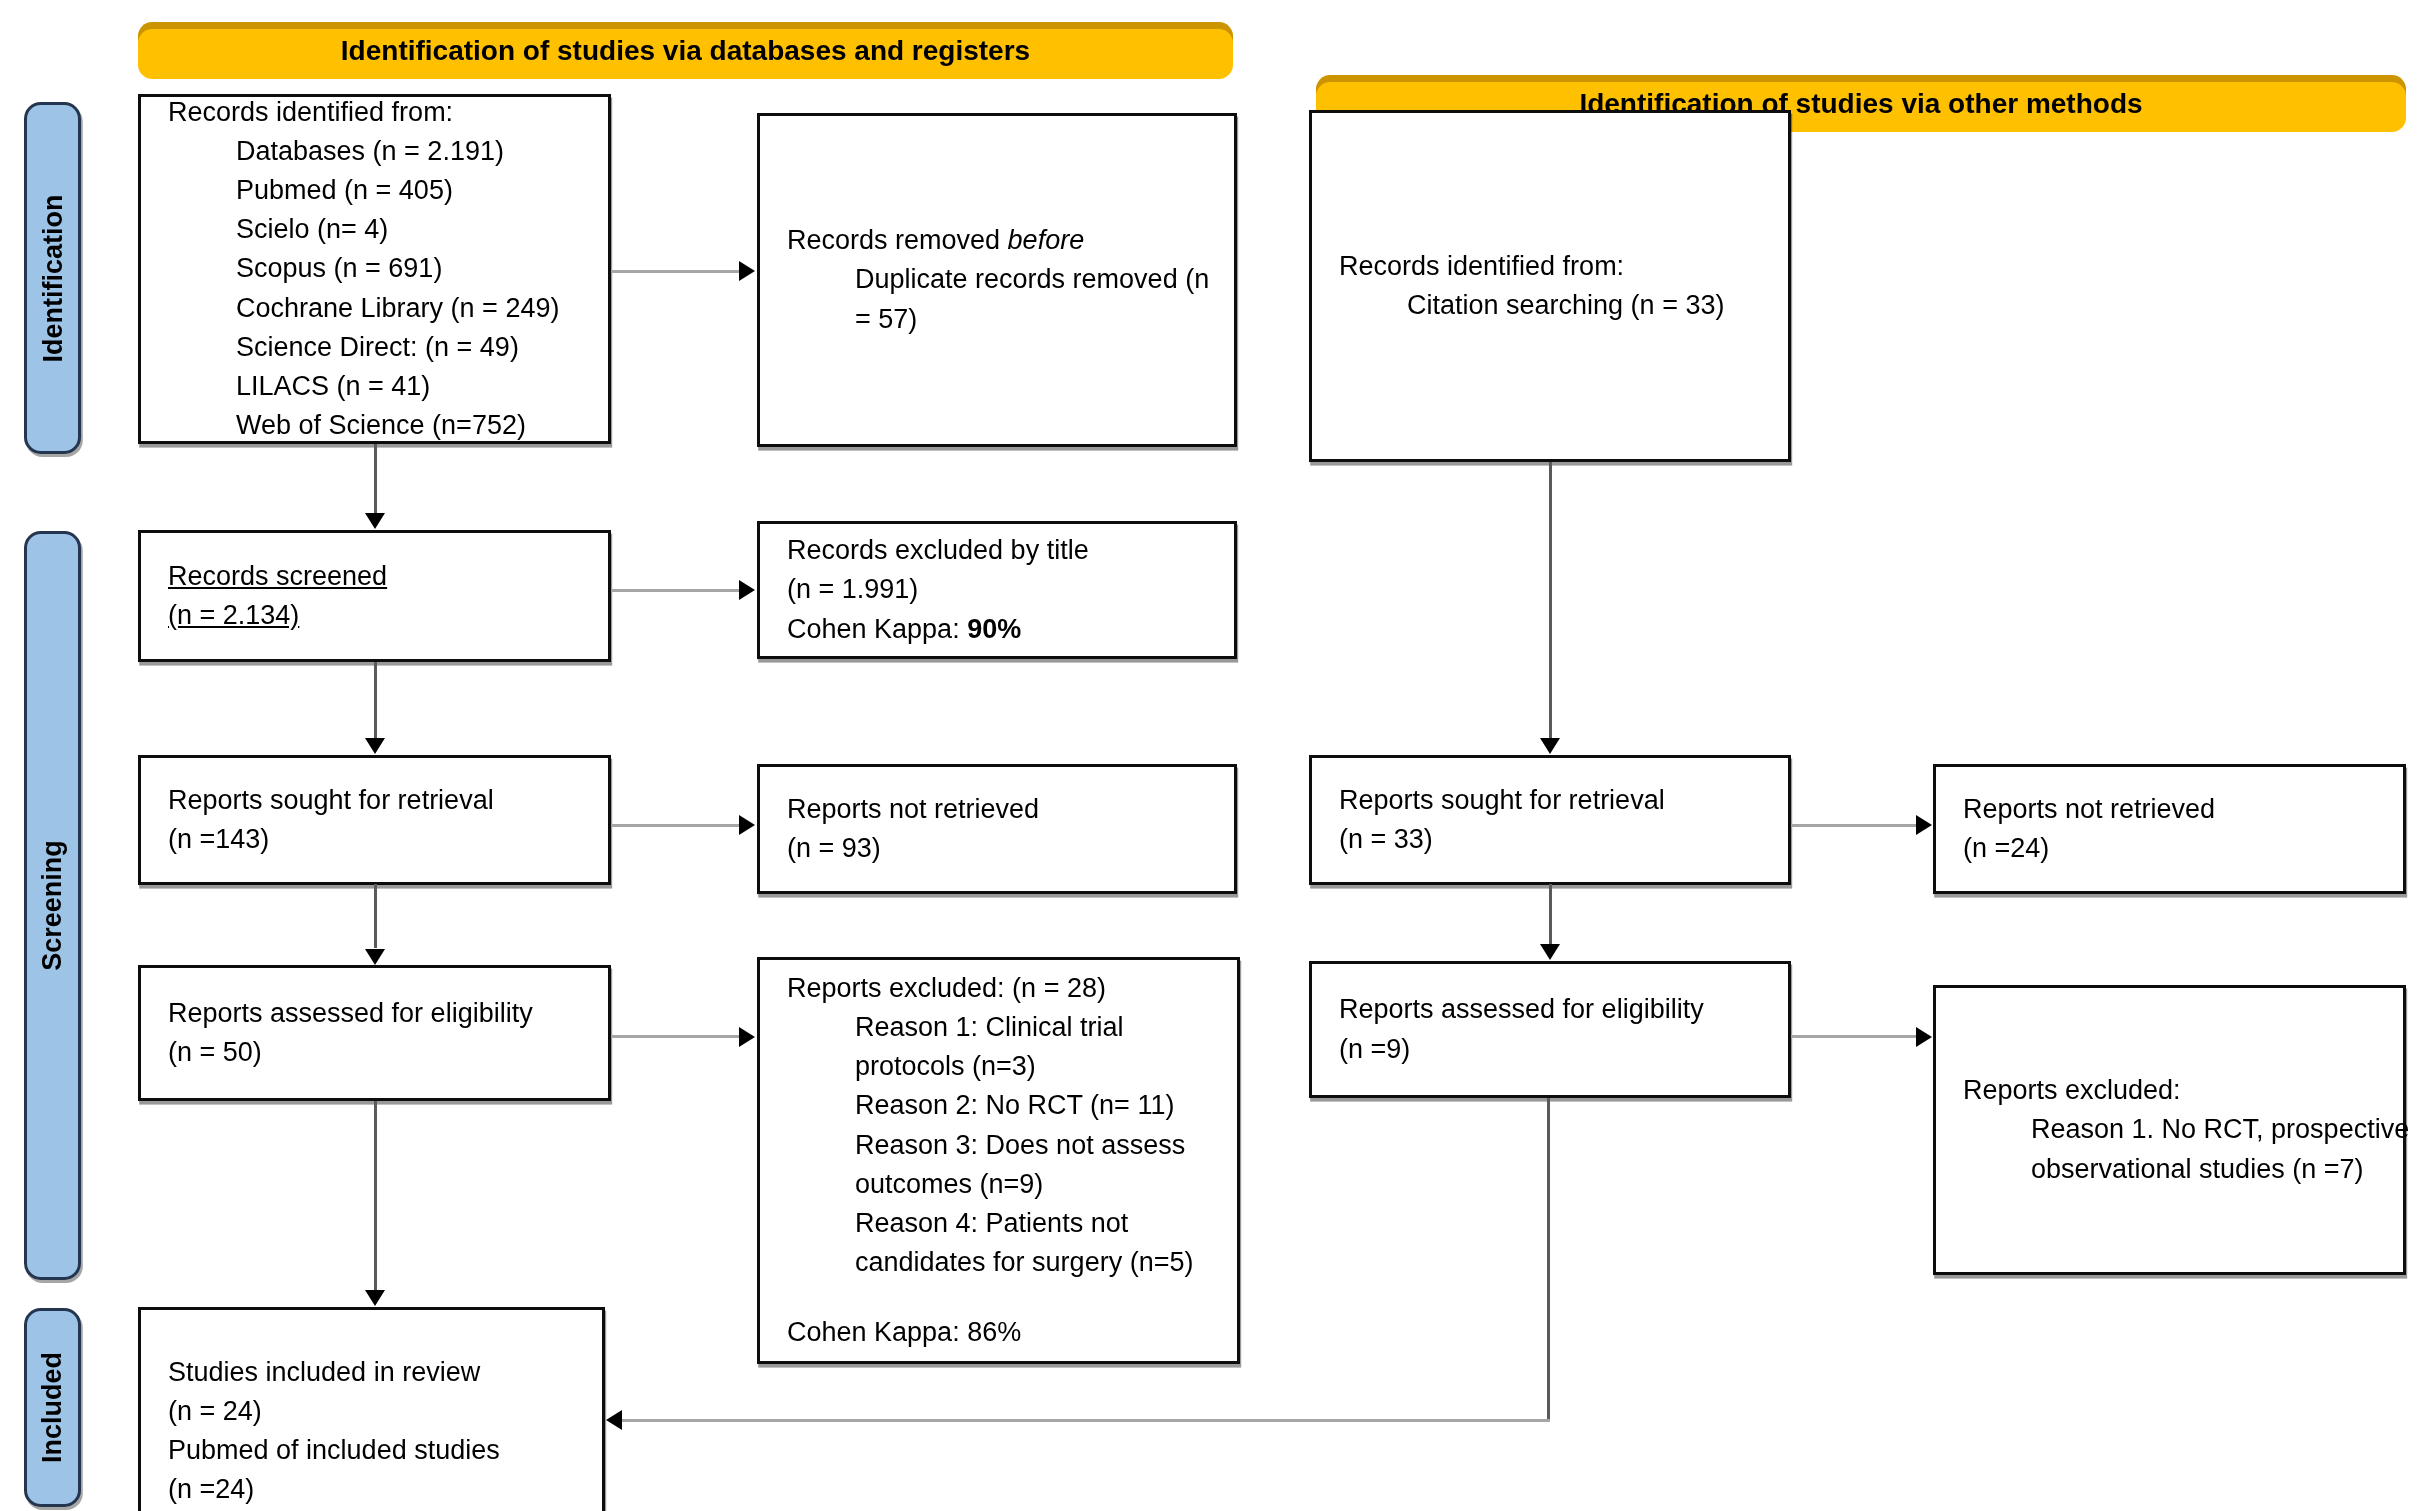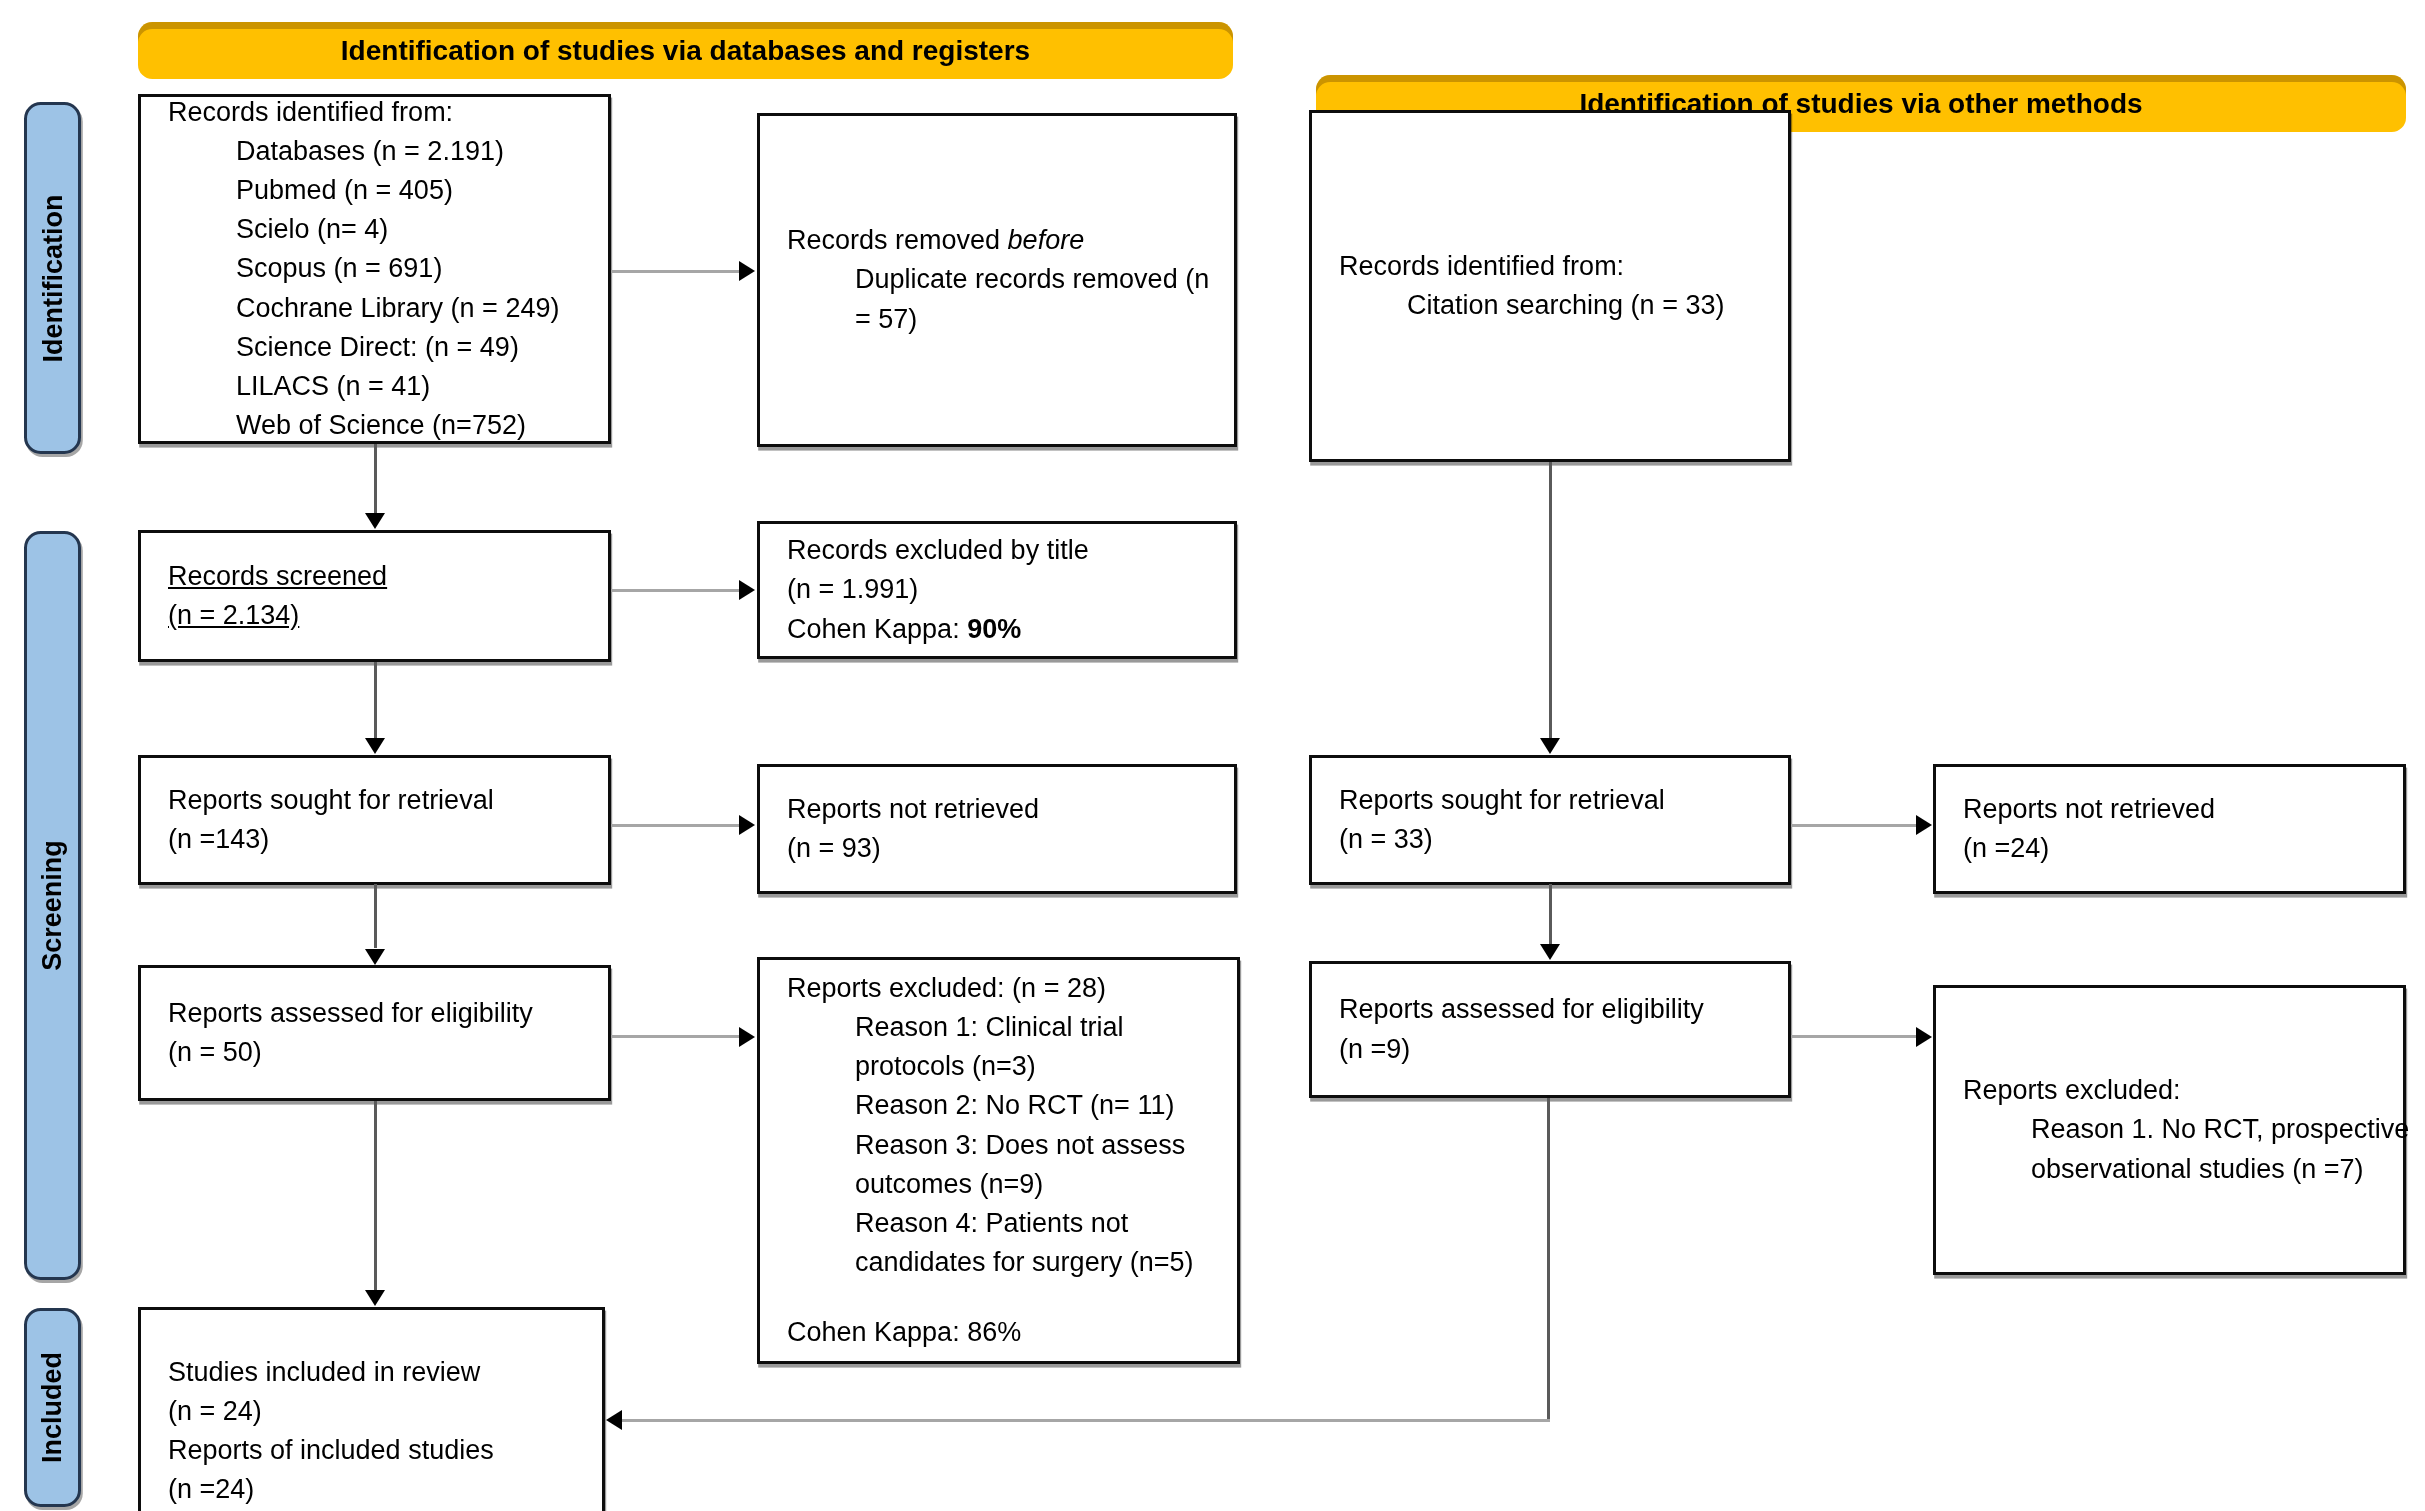--- a/index.html
+++ b/index.html
@@ -157,21 +157,21 @@
 
   <div class="box" style="left:1933px;top:985px;width:473px;height:290px;">
     <div class="line">Reports excluded:</div>
     <div class="line indent">Reason 1. No RCT, prospective</div>
     <div class="line indent">observational studies (n =7)</div>
   </div>
 
   <div class="box" style="left:138px;top:1307px;width:467px;height:248px;">
     <div class="line">Studies included in review</div>
     <div class="line">(n = 24)</div>
-    <div class="line">Reports of included studies</div>
+    <div class="line">Pubmed of included studies</div>
     <div class="line">(n =24)</div>
   </div>
 
   <div class="vline" style="left:374px;top:444px;height:69px;"></div>
   <div class="arrow-down" style="left:365px;top:513px;"></div>
 
   <div class="vline" style="left:374px;top:662px;height:76px;"></div>
   <div class="arrow-down" style="left:365px;top:738px;"></div>
 
   <div class="vline" style="left:374px;top:884px;height:64px;"></div>

